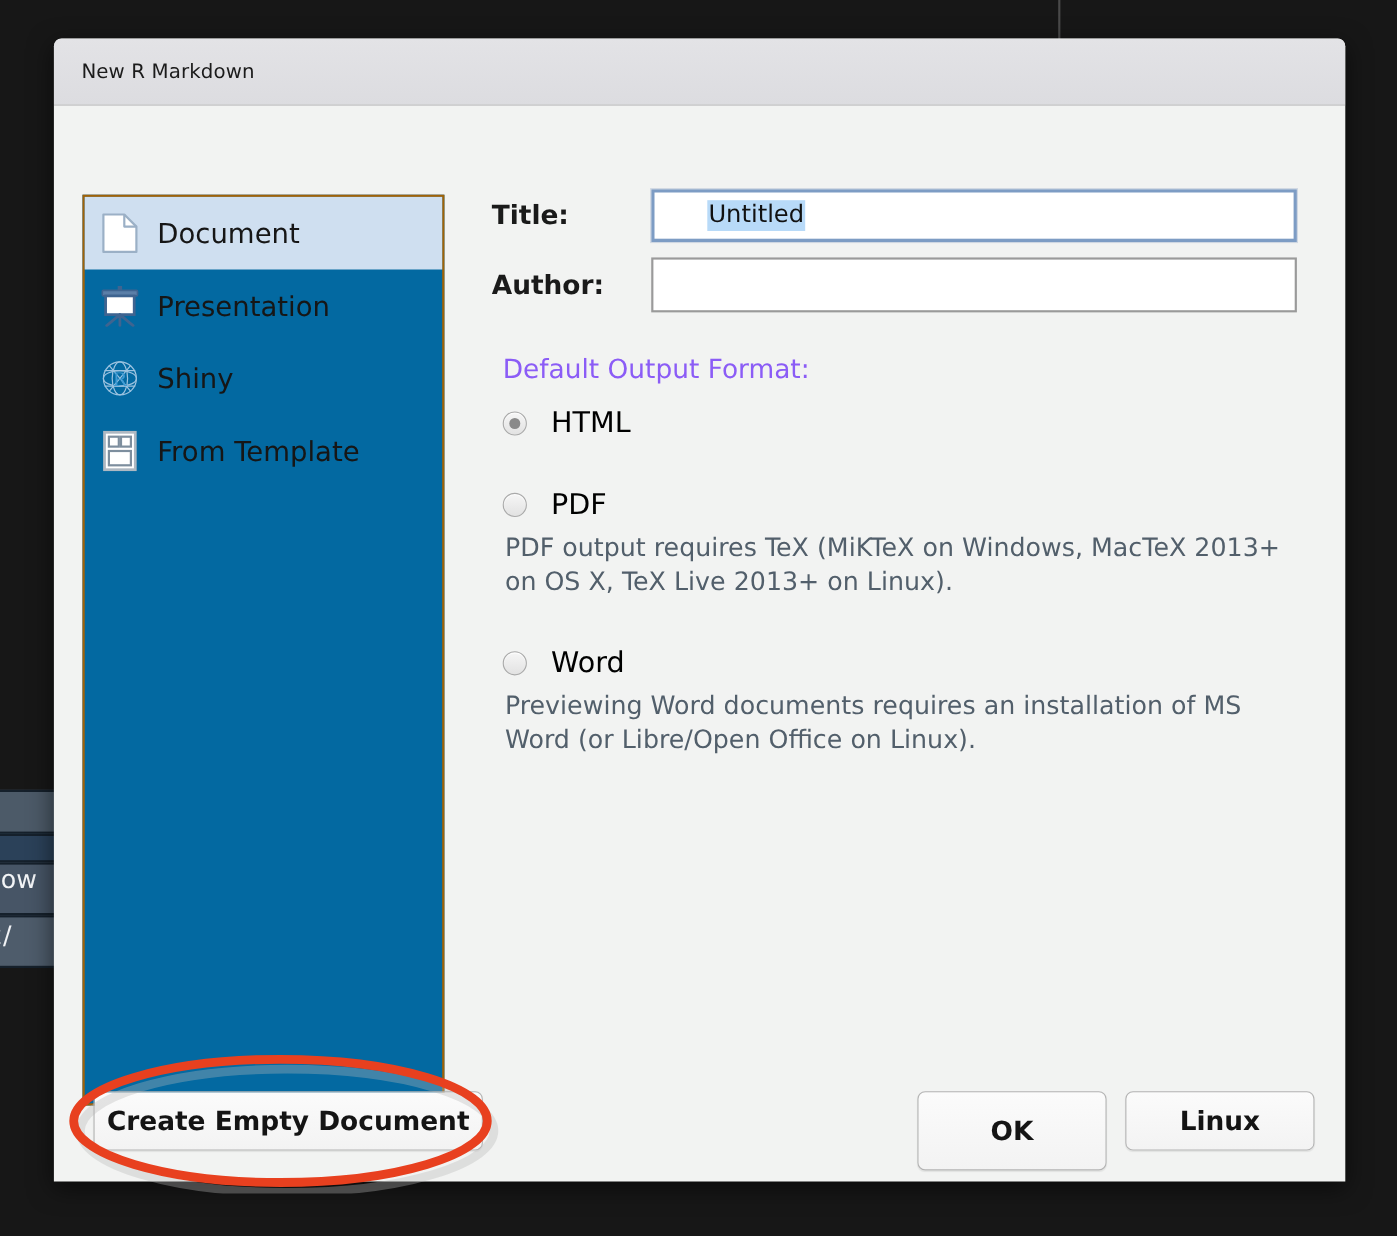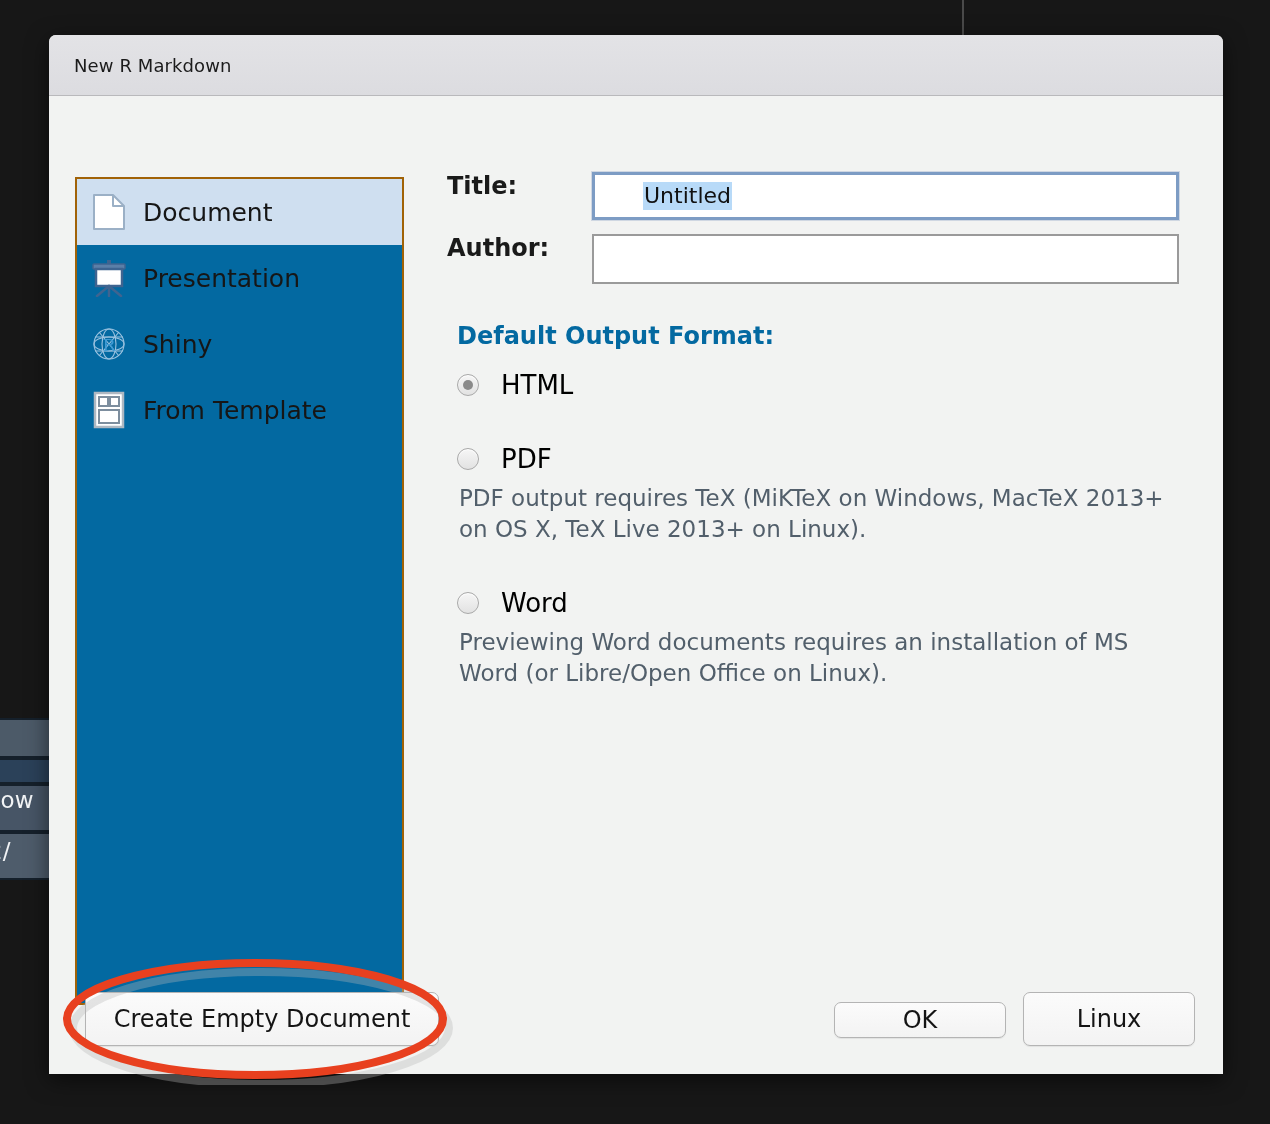--- a/index.html
+++ b/index.html
@@ -78,40 +78,40 @@
     gap: 16px;
     cursor: default;
   }
   .cat-item.selected { background: #cfdff0; }
   .cat-label { font-size: 25px; color: #161616; }
   .cat-icon { width: 36px; height: 38px; flex: none; display: block; }
 
   
   #form-area { position: absolute; left: 398px; top: 76px; right: 44px; }
 
-  .field-row { display: flex; align-items: flex-start; margin-bottom: 14px; }
+  .field-row { display: flex; align-items: center; margin-bottom: 14px; }
   .field-label {
     width: 145px; font-size: 24px; font-weight: bold; color: #1a1a1a;
   }
   .field-input {
     flex: 1; height: 48px; background: #fff;
     font-size: 22px; color: #111;
     padding: 0 6px;
     display: flex; align-items: center;
   }
   .field-input.focused {
     border: 3px solid #7d9cc4;
     outline: 1px solid #cfd7e2;
     padding-left: 48px;
   }
   .field-input.plain { border: 2px solid #9a9a9a; height: 50px; }
   .sel-text { background: #b8daf8; color: #111; padding: 1px 1px 2px 1px; }
 
   .section-title {
-    font-size: 24px; font-weight: bold; color: #0369a1;
+    font-size: 24px; font-weight: normal; color: #8b5cf6;
     margin: 38px 0 20px 10px;
   }
 
   .radio-group { margin-left: 10px; }
   .radio-row { display: flex; align-items: center; gap: 22px; }
   .radio-label { font-size: 26px; color: #000000; }
   .radio-desc {
     font-size: 23px; line-height: 1.33; color: #525f6b;
     margin: 9px 0 0 2px; max-width: 720px;
   }
@@ -124,34 +124,34 @@
     box-shadow: inset 0 1px 1px rgba(255,255,255,0.9);
   }
   .radio-mark.checked::after {
     content: ""; position: absolute;
     left: 5px; top: 5px; width: 10px; height: 10px;
     border-radius: 50%; background: #8a8a8a;
   }
 
   
   #footer {
-    position: absolute; left: 0; right: 0; bottom: 0; height: 116px;
+    position: absolute; left: 0; right: 0; bottom: 0; height: 116px; font-weight: bold;
   }
   .btn {
     position: absolute;
     background: linear-gradient(to bottom, #fbfbfb 0%, #f3f3f3 100%);
     border: 1px solid #b4b4b4;
     border-radius: 7px;
     font-size: 24px; color: #141414;
     display: flex; align-items: center; justify-content: center;
     box-shadow: 0 1px 1px rgba(0,0,0,0.07);
     cursor: default;
   }
   #btn-create { left: 36px; top: 34px; width: 354px; height: 54px; }
-  #btn-ok     { left: 785px; top: 44px; width: 172px; height: 36px; }
+  #btn-ok     { left: 785px; top: 34px; width: 172px; height: 72px; }
   #btn-cancel { left: 974px; top: 34px; width: 172px; height: 54px; }
 
   
   #annotation {
     position: absolute;
     left: 62px; top: 957px;
     width: 400px; height: 128px;
     pointer-events: none;
   }
   #annotation ellipse {

